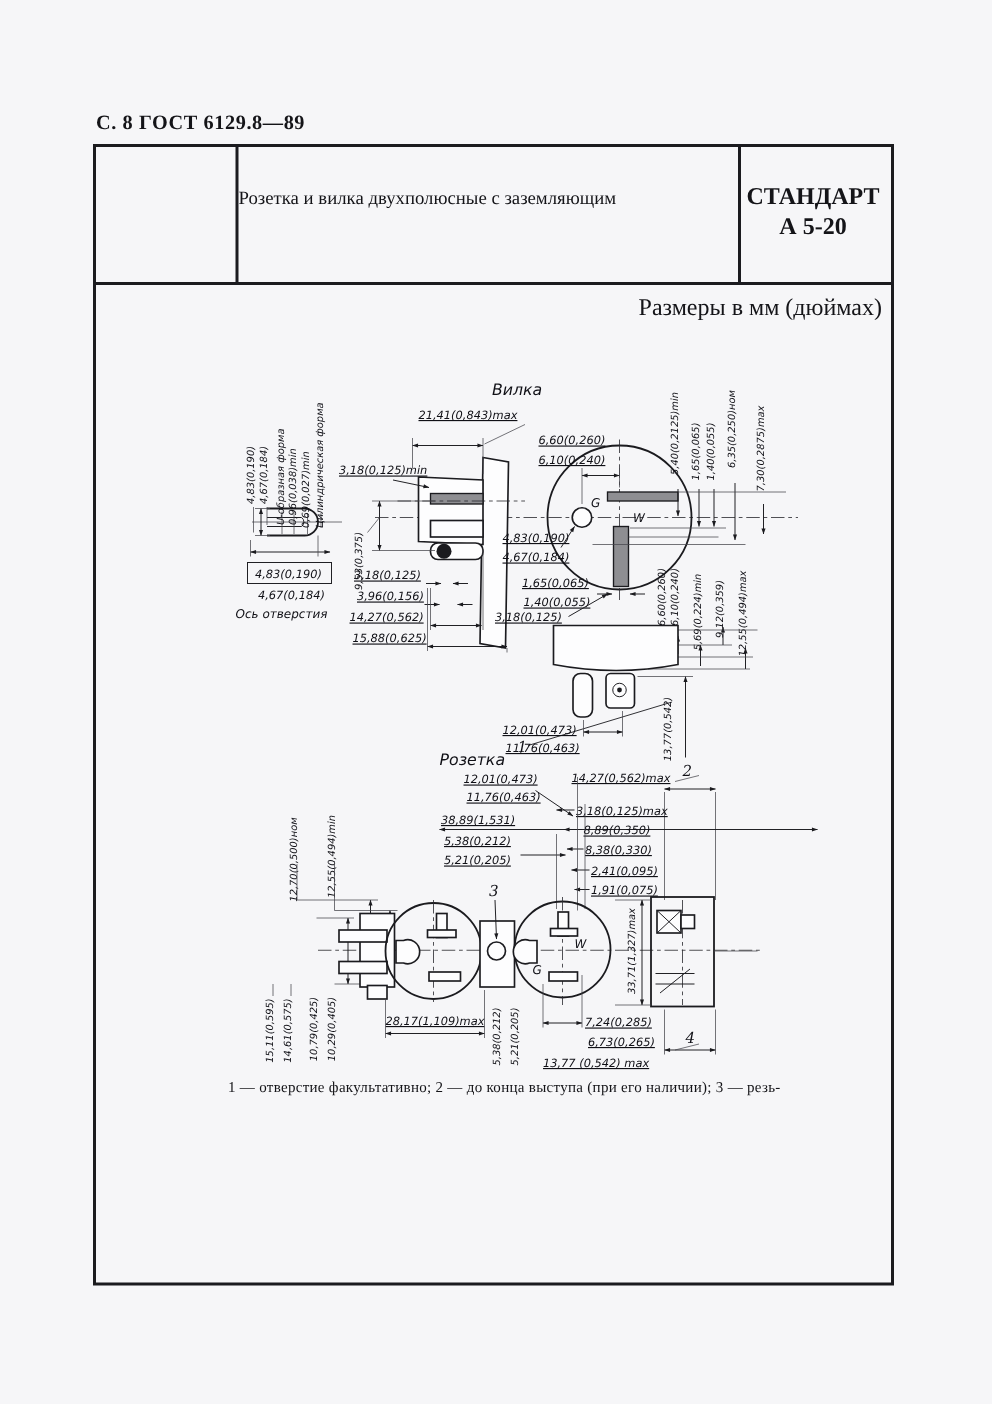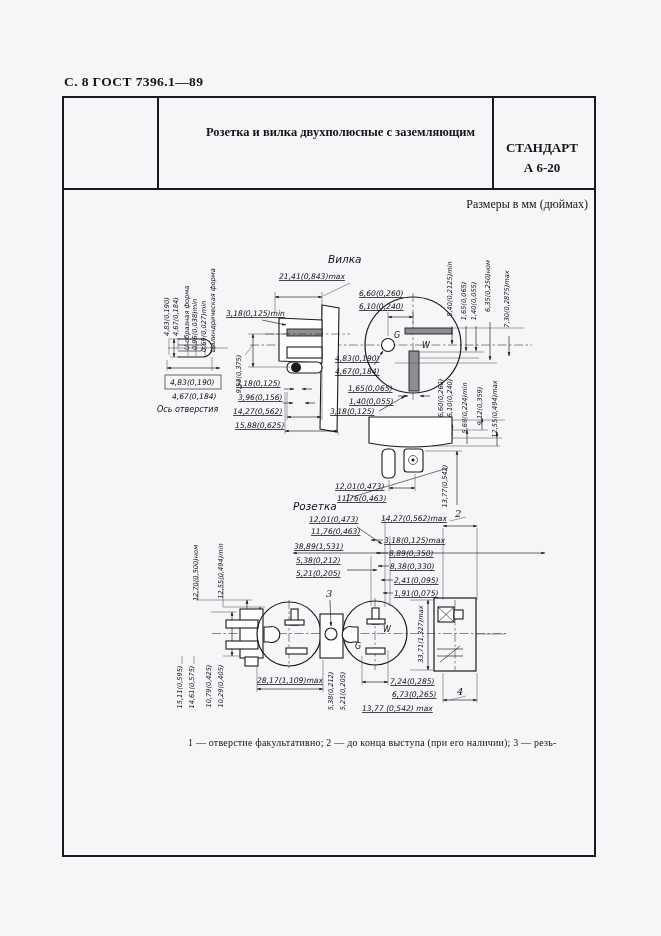--- a/index.html
+++ b/index.html
@@ -15,64 +15,64 @@
     font-family:"Liberation Serif",serif;
   }
   .frame{
     position:absolute;left:62px;top:96px;width:530px;height:757px;
     border:2.5px solid #1b1b1f;background:transparent;
   }
   .vdiv{position:absolute;top:0;width:2px;height:90px;background:#1b1b1f;}
   .band-bottom{position:absolute;left:0;top:90px;width:100%;height:2px;background:#1b1b1f;}
   .card-title{
     position:absolute;left:95px;top:26px;width:331px;
-    text-align:center;font-weight:bold;font-size:12.5px;line-height:17px;margin-left:16px;
+    font-weight:normal;font-size:12.5px;line-height:17px;
   }
   .std{
-    position:absolute;left:428px;top:40px;width:100px;text-align:center;
-    font-weight:bold;font-size:13px;line-height:20px;
+    position:absolute;left:428px;top:24px;width:100px;text-align:center;
+    font-weight:bold;font-size:16px;line-height:20px;
   }
   .units-note{
     position:absolute;left:298px;top:197px;width:290px;
-    text-align:right;font-size:12px;
+    text-align:right;font-size:16px;
   }
   .footnote{
-    position:absolute;left:152px;top:735px;width:386px;
-    font-size:10px;line-height:15.5px;letter-spacing:.2px;margin-left:36px;
+    position:absolute;left:152px;top:718px;width:386px;
+    font-size:10px;line-height:15.5px;letter-spacing:.2px;
   }
   svg.drawing{position:absolute;left:0;top:0;}
   
   .ol{fill:none;stroke:#1b1b1f;stroke-width:1.2;}
   .olf{fill:#fdfdfe;stroke:#1b1b1f;stroke-width:1.1;}
   .pin{fill:#8e8e92;stroke:#1b1b1f;stroke-width:.9;}
   .dm{stroke:#1b1b1f;stroke-width:.65;fill:none;}
   .ext{stroke:#46464c;stroke-width:.5;fill:none;}
   .cl{stroke:#2c2c32;stroke-width:.55;stroke-dasharray:9 2.5 2.5 2.5;fill:none;}
   .lb{font:italic 7.6px "DejaVu Sans",sans-serif;fill:#101016;}
   .lbu{font:italic 7.6px "DejaVu Sans",sans-serif;fill:#101016;text-decoration:underline;}
   .lbv{font:italic 6.6px "DejaVu Sans",sans-serif;fill:#101016;}
   .ttl{font:italic 10.5px "DejaVu Sans",sans-serif;fill:#101016;}
   .t8{font:italic 8px "DejaVu Sans",sans-serif;fill:#101016;}
   .co{font:italic 10px "DejaVu Serif",serif;fill:#101016;}
 </style>
 </head>
 <body>
 
-<div class="page-header">С. 8 ГОСТ 7396.1—89</div>
+<div class="page-header">С. 8 ГОСТ 6129.8—89</div>
 
 <div class="frame">
   <div class="vdiv" style="left:93px"></div>
   <div class="vdiv" style="left:428px"></div>
   <div class="band-bottom"></div>
   <div class="card-title">
     <div>Розетка и вилка двухполюсные с заземляющим</div>
   </div>
   <div class="std">
     <div>СТАНДАРТ</div>
-    <div>А 6-20</div>
+    <div>А 5-20</div>
   </div>
 </div>
 
 <div class="units-note">Размеры в мм (дюймах)</div>
 
 <svg class="drawing" width="661" height="936" viewBox="0 0 661 936">
   <defs>
     <marker id="ar" viewBox="0 0 10 10" refX="9.5" refY="5" markerWidth="8" markerHeight="6" orient="auto-start-reverse">
       <path d="M0,1.5 L10,5 L0,8.5 z" fill="#1b1b1f"></path>
     </marker>

